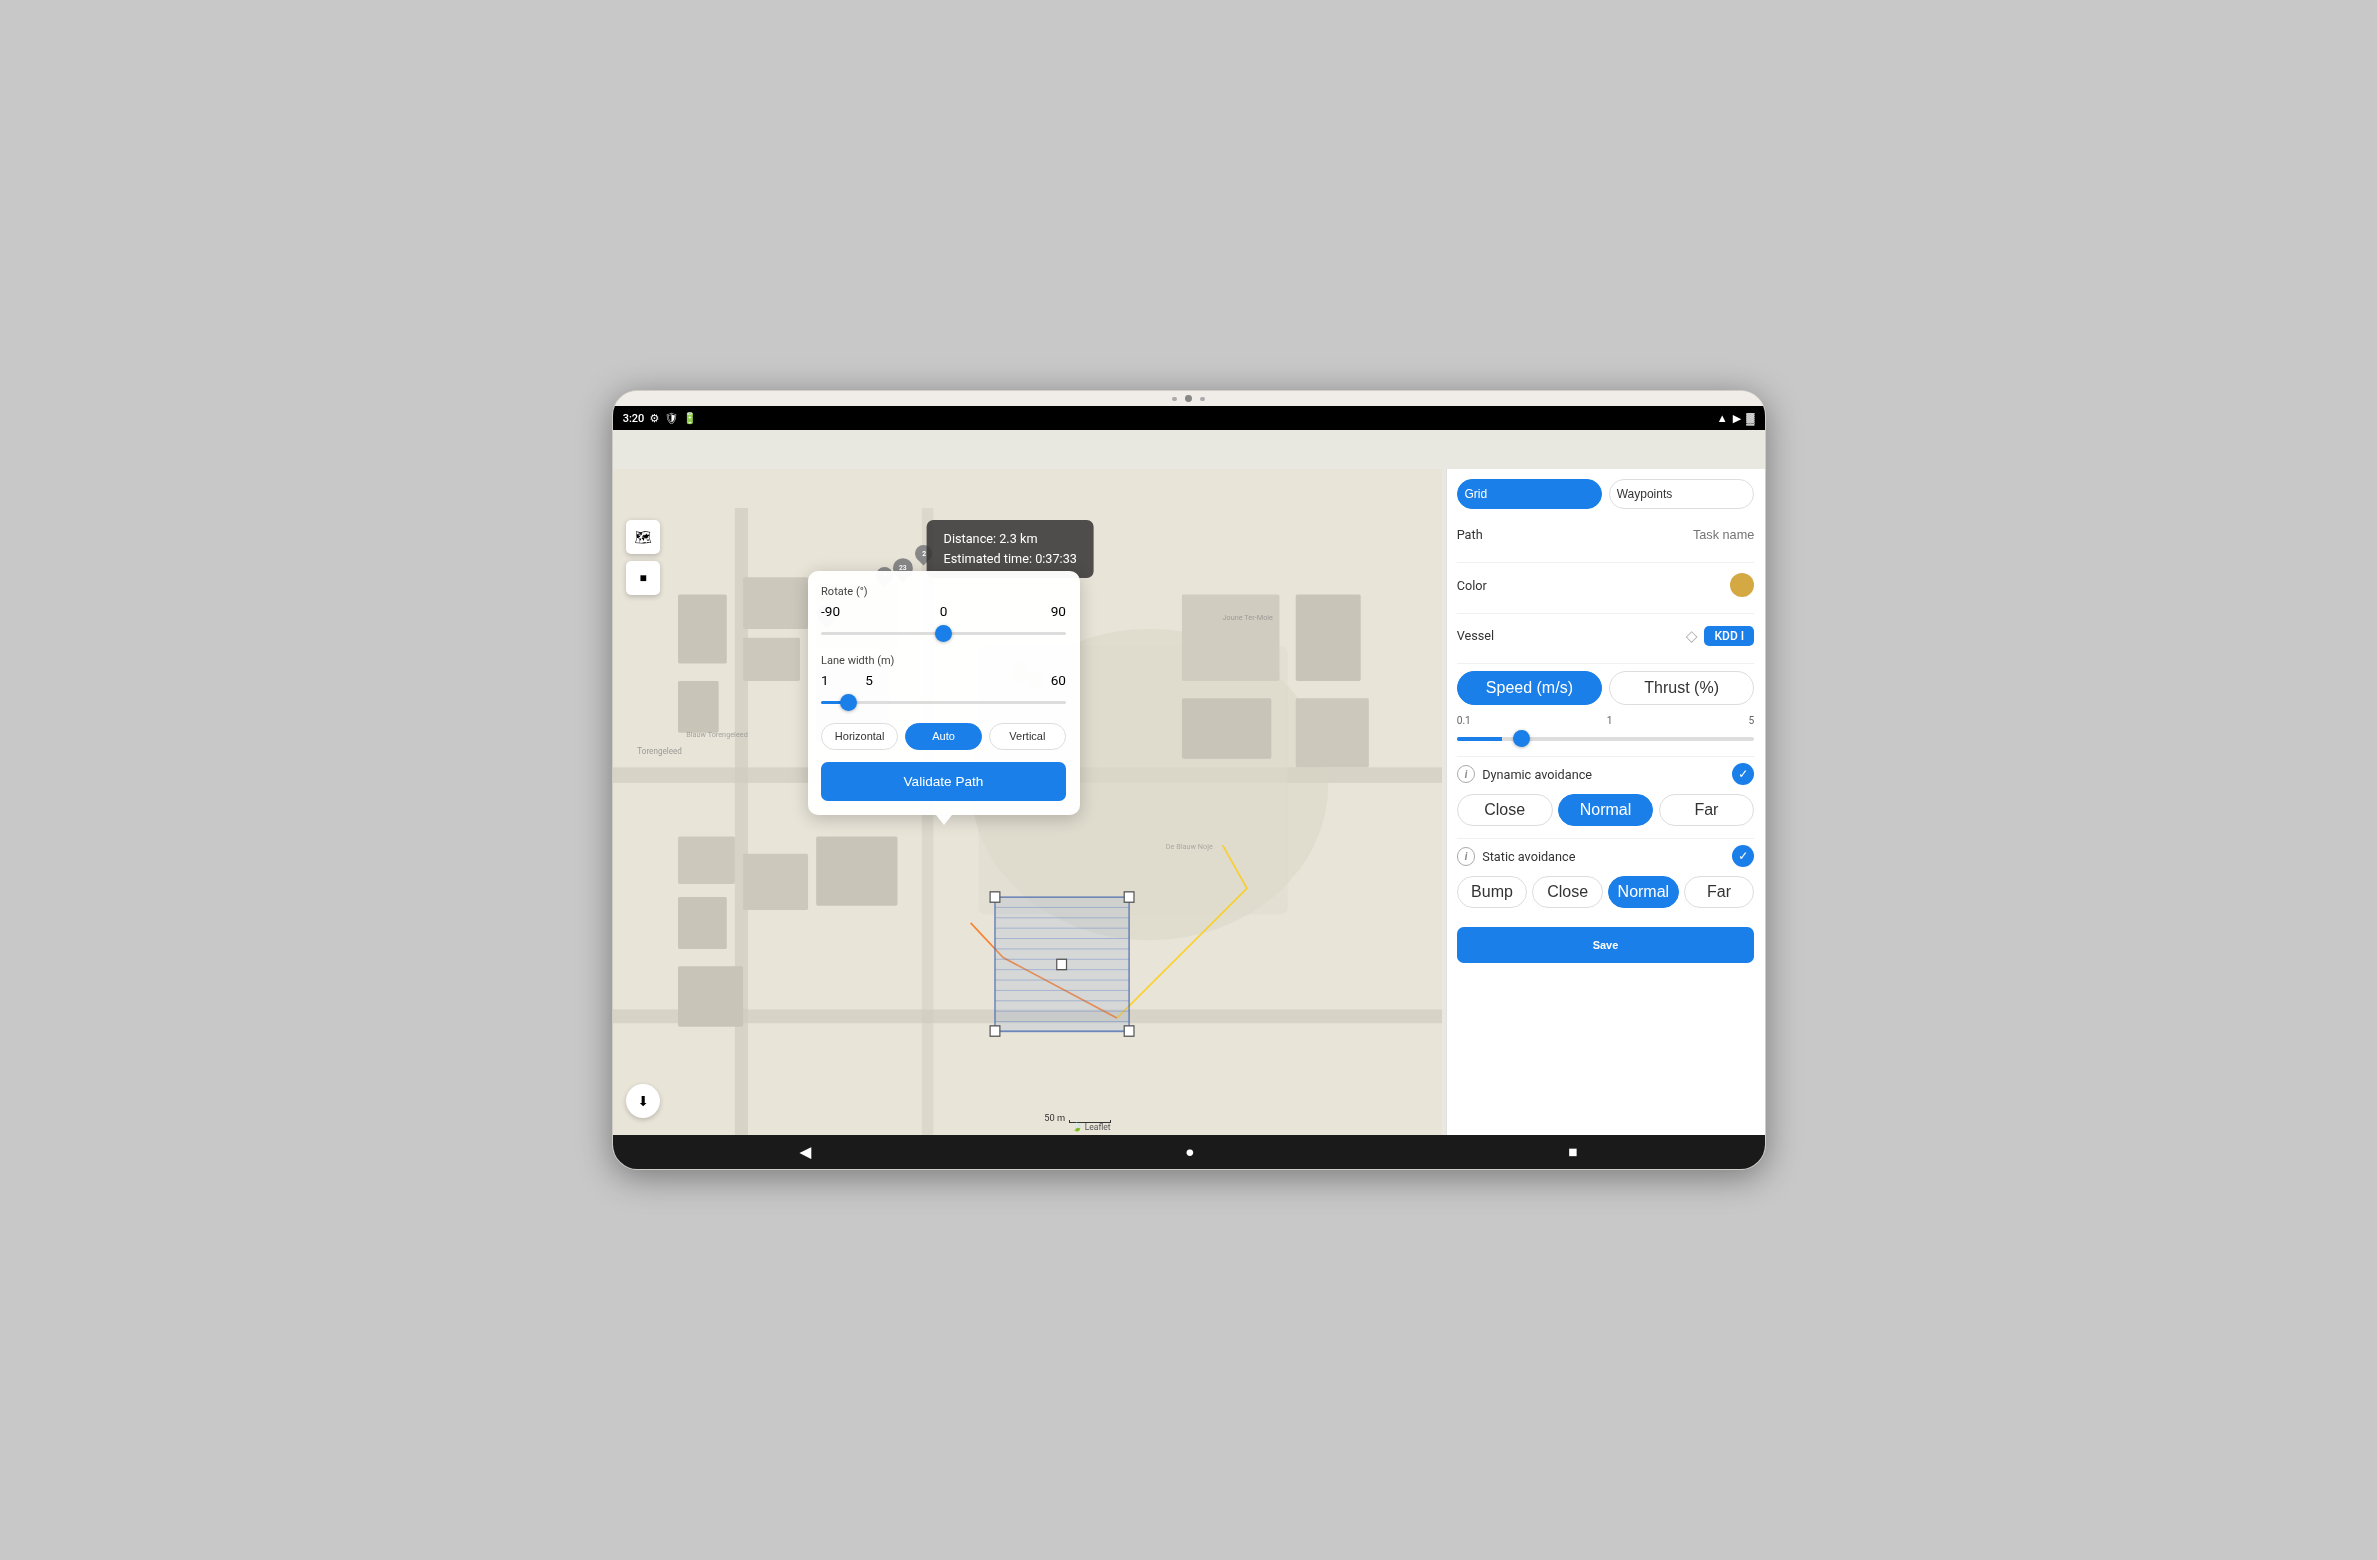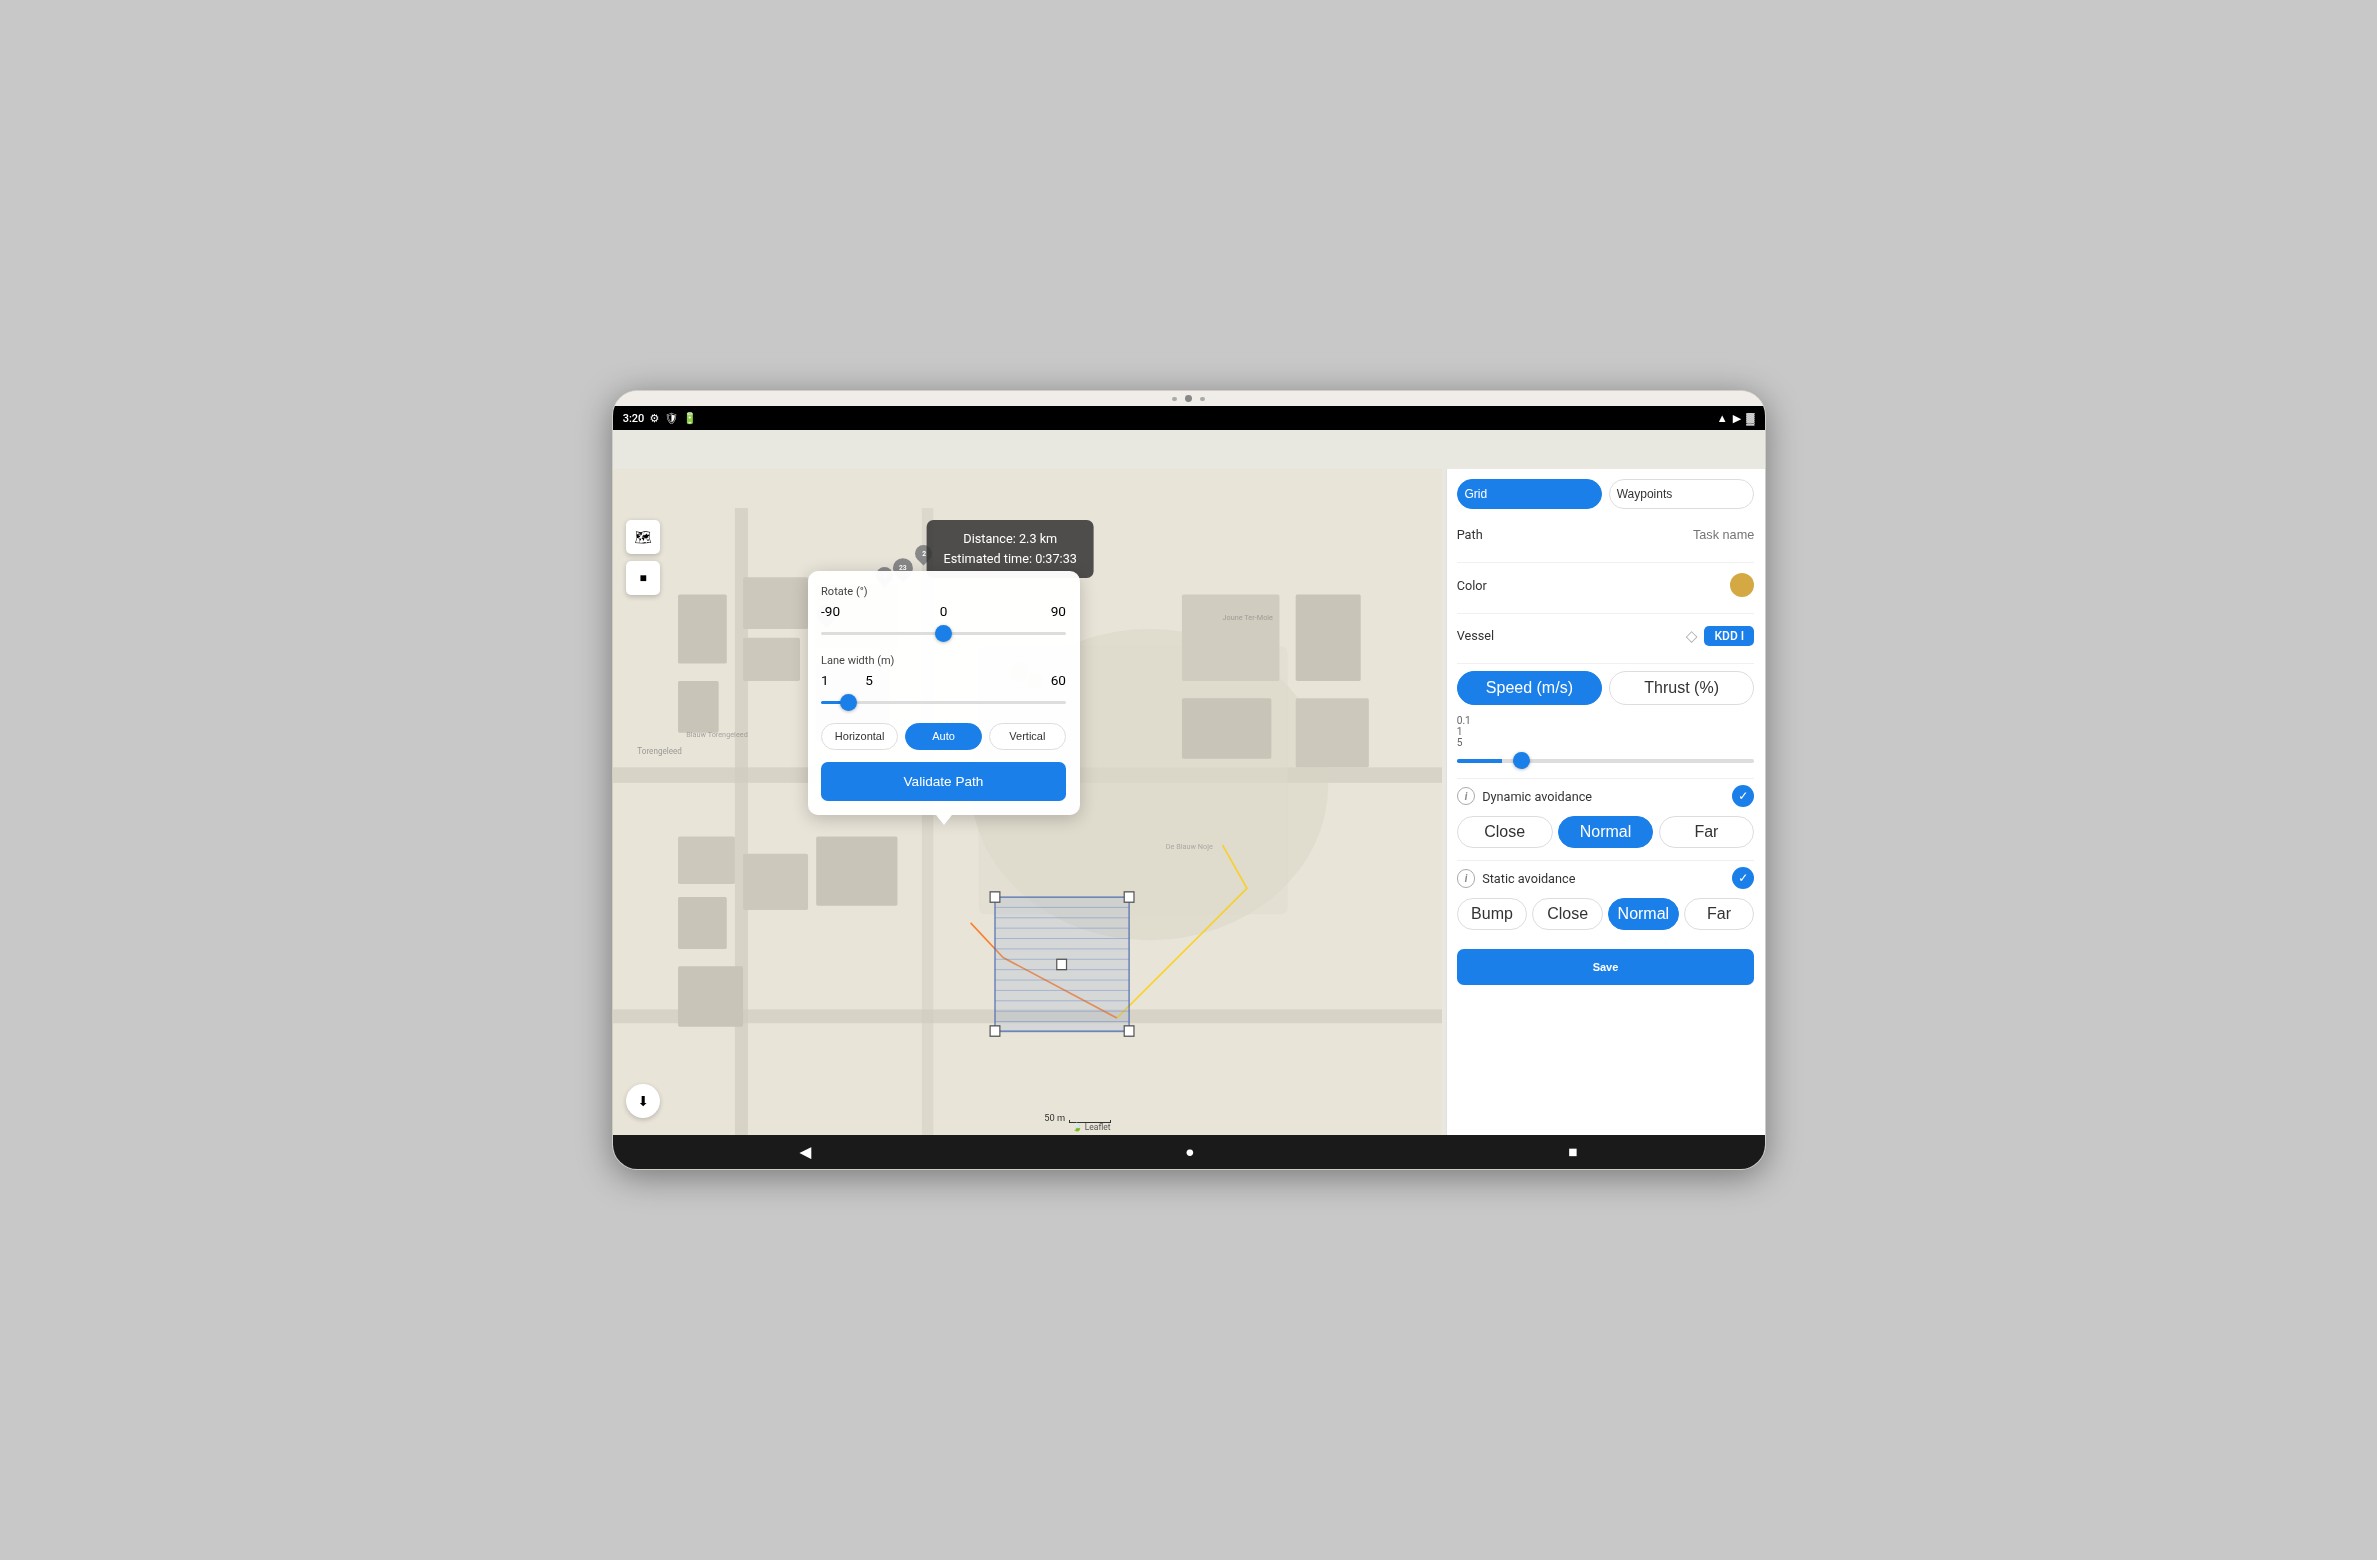--- a/index.html
+++ b/index.html
@@ -94,21 +94,21 @@
     
     .info-box {
       position: absolute;
       top: 51px;
       left: 50%;
       transform: translateX(-60%);
       background: rgba(50,50,50,0.85);
       color: #fff;
       border-radius: 6.8px;
       padding: 8.5px 17px;
-      text-align: center;
+      text-align: left;
       font-size: 12.7px;
       z-index: 20;
       line-height: 1.6;
     }
     
     .map-sidebar {
       position: absolute;
       top: 51px;
       left: 13.6px;
       display: flex;
@@ -302,21 +302,20 @@
     }
     .speed-slider-section {
       margin-bottom: 12px;
     }
     .speed-range-labels {
       display: flex;
       justify-content: space-between;
       font-size: 10.2px;
       color: #666;
       margin-bottom: 1.7px;
-      flex-direction: column;
     }
     .avoidance-row {
       display: flex;
       align-items: center;
       gap: 6.8px;
       margin-bottom: 8.5px;
     }
     .avoidance-title {
       font-size: 12.7px;
       color: #333;

